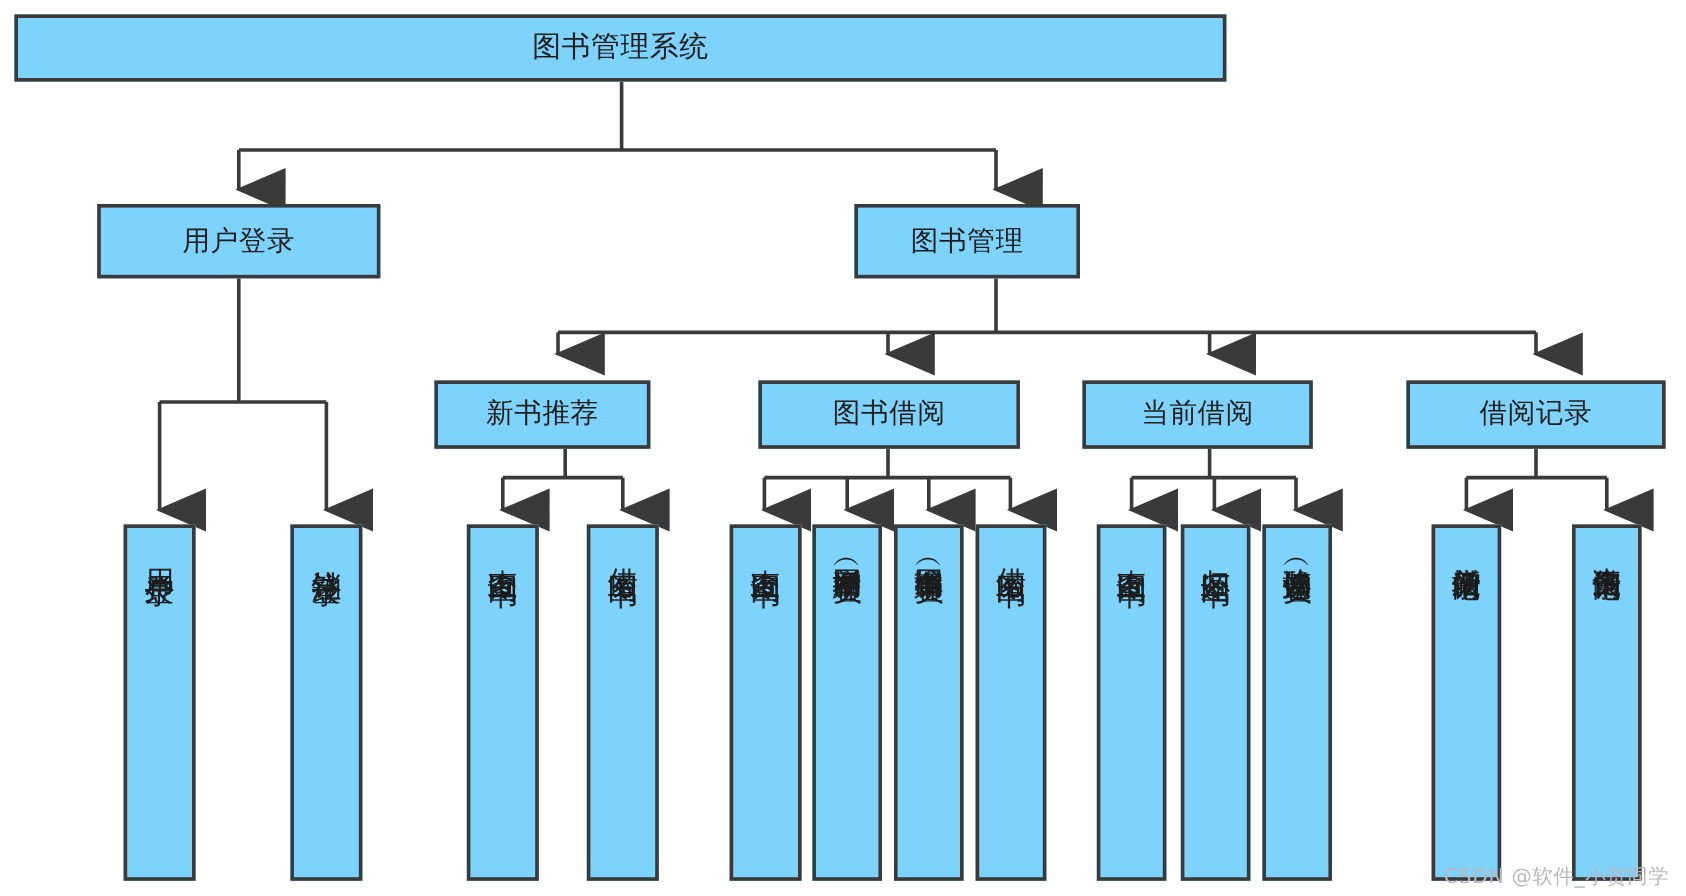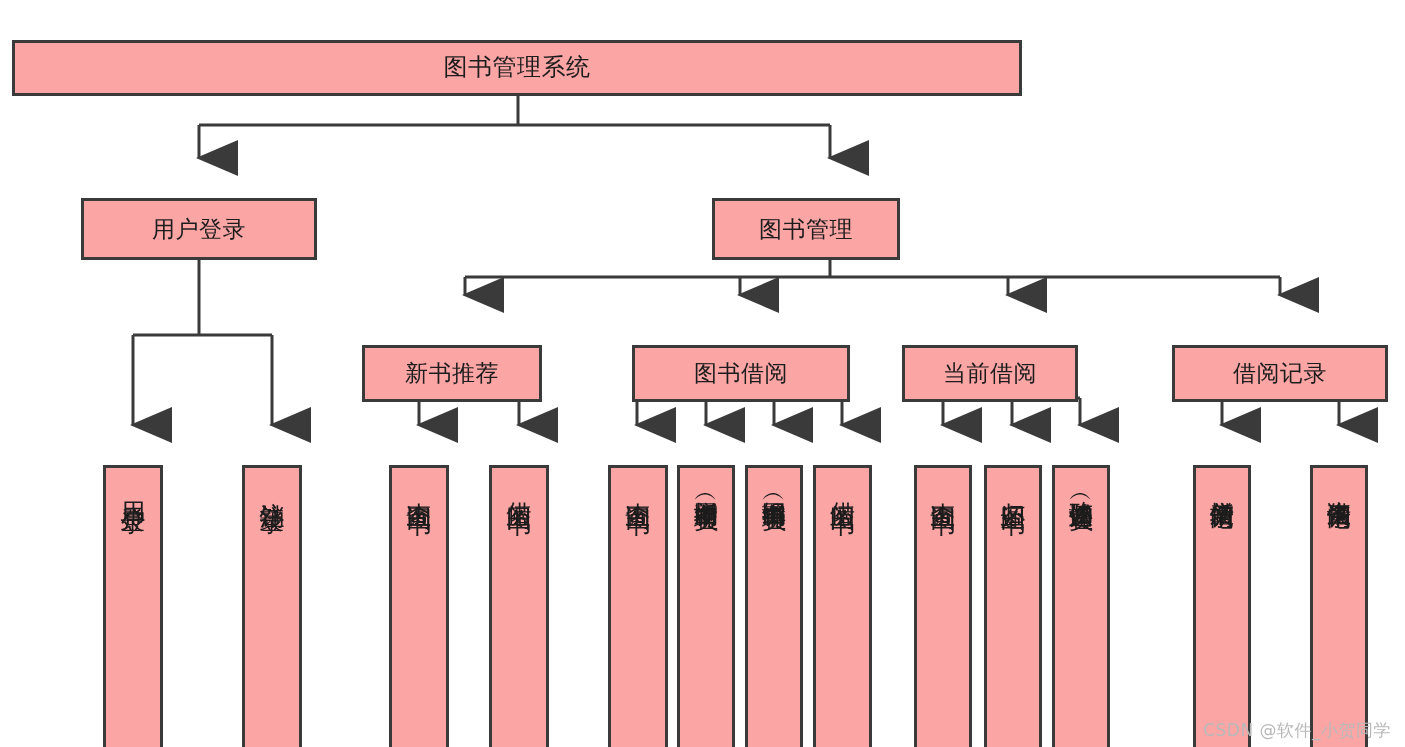--- a/index.html
+++ b/index.html
@@ -21,27 +21,26 @@
     position: absolute;
     left: 0;
     top: 0;
     width: 1405px;
     height: 747px;
     pointer-events: none;
   }
   .node {
     position: absolute;
     box-sizing: border-box;
-    background: #fca5a5;
+    background: #7dd3fc;
     border: 3px solid #3a3a3a;
     display: flex;
     align-items: center;
     justify-content: center;
     color: #1c1c1c;
-    margin-top: 28px;
   }
   .node .label {
     display: block;
     text-align: center;
     line-height: 1.05;
     letter-spacing: 0.5px;
   }
   .node.horiz .label {
     font-size: 23px;
     white-space: nowrap;
@@ -141,21 +140,21 @@
   <div class="node horiz" style="left:712px; top:170px; width:188px; height:62px;">
     <span class="label">图书管理</span>
   </div>
 
   <div class="node horiz" style="left:362px; top:317px; width:180px; height:57px;">
     <span class="label">新书推荐</span>
   </div>
   <div class="node horiz" style="left:632px; top:317px; width:218px; height:57px;align-items:center;">
     <span class="label">图书借阅</span>
   </div>
-  <div class="node horiz" style="left:902px; top:317px; width:176px; height:57px;">
+  <div class="node horiz" style="left:902px; top:317px; width:192px; height:57px;">
     <span class="label">当前借阅</span>
   </div>
   <div class="node horiz" style="left:1172px; top:317px; width:216px; height:57px;">
     <span class="label">借阅记录</span>
   </div>
 
   <div class="node vert" style="left:103px; top:437px; width:60px; height:297px;">
     <span class="label">用户登录</span>
   </div>
   <div class="node vert" style="left:242px; top:437px; width:60px; height:297px;">

